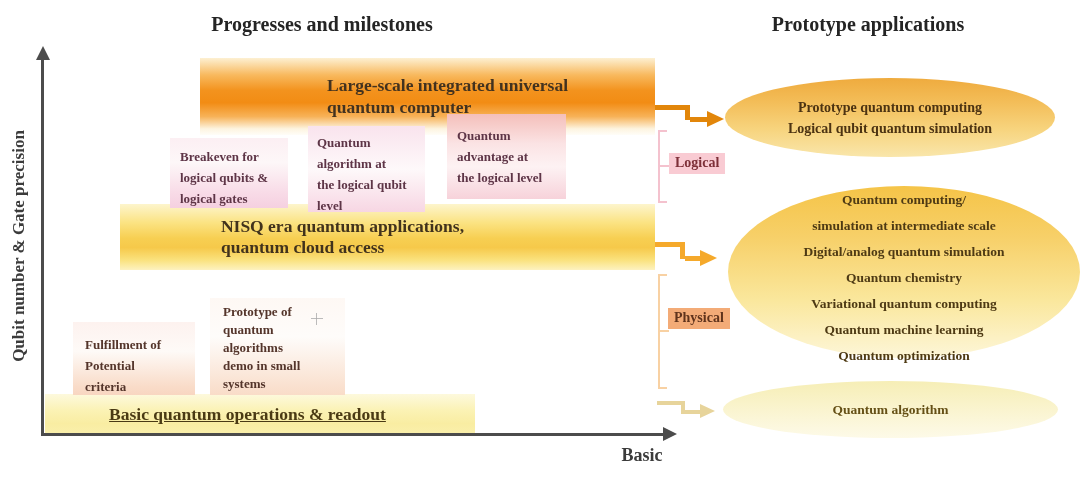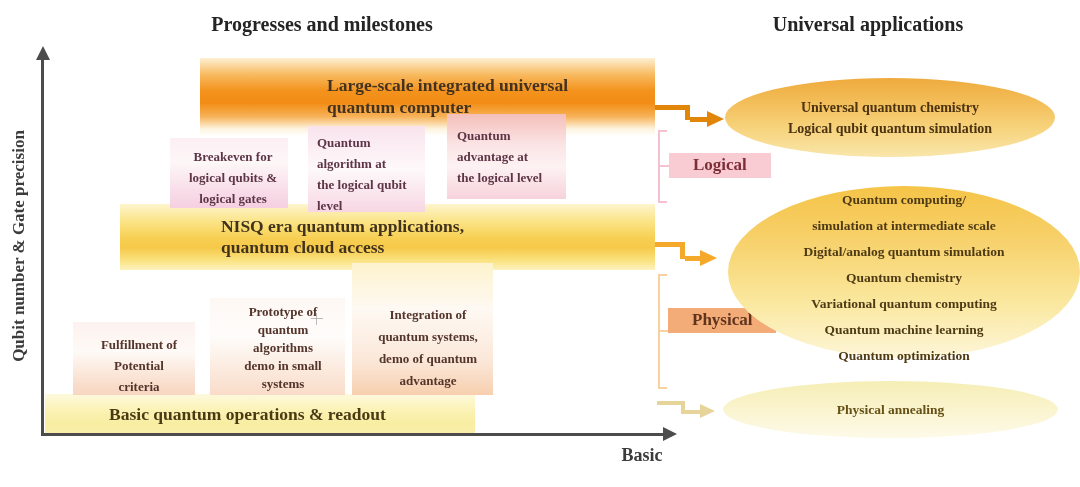--- a/index.html
+++ b/index.html
@@ -23,22 +23,22 @@
   
   .era-bar{display:flex;align-items:center;justify-content:center;
            font-weight:bold;font-size:17.5px;line-height:21.5px;}
   .bar-large{background:linear-gradient(180deg,#fdf0d2 0%,#f8b95e 22%,#f3931e 42%,#f28c14 58%,#f7b258 76%,#fdf4e0 92%,#fffdf8 100%);color:#42321f;}
   .bar-nisq{background:linear-gradient(180deg,#fdf5cd 0%,#fbe383 28%,#f7cf52 52%,#f6c94a 66%,#fae27e 85%,#fdf2c0 100%);color:#41321c;}
   .bar-basic{background:linear-gradient(180deg,#fdf9dd 0%,#fbf2b4 40%,#f9eda2 70%,#faf0ad 100%);color:#4a3a14;}
 
   
   .ms-box{font-weight:bold;font-size:13px;line-height:21px;box-sizing:border-box;}
   .ms-logical{color:#5e3547;}
-  .ms-physical{color:#54352b;text-align:center;}
-  .lb1{background:linear-gradient(180deg,#fceff3 0%,#fdf7f8 35%,#f8dbe7 78%,#f5d0e0 100%);text-align:center;}
+  .ms-physical{color:#54352b;}
+  .lb1{background:linear-gradient(180deg,#fceff3 0%,#fdf7f8 35%,#f8dbe7 78%,#f5d0e0 100%);}
   .lb2{background:linear-gradient(180deg,#f9e3ed 0%,#fef9fa 50%,#f7d6e3 100%);}
   .lb3{background:linear-gradient(180deg,#f4bfba 0%,#fbe3e4 35%,#fdf2f3 62%,#f7d2da 100%);}
   .pb1{background:linear-gradient(180deg,#fdf2ef 0%,#fefaf7 40%,#f9dcc9 88%,#f8d6c1 100%);}
   .pb2{background:linear-gradient(180deg,#fef8f4 0%,#fefcfa 40%,#f9dcc8 100%);line-height:18px;}
   .pb3{background:linear-gradient(180deg,#fdf3cd 0%,#fef9f3 35%,#fbe7d8 75%,#f7cfae 100%);line-height:22px;}
 
   
   .seg{position:absolute;}
   .a1{background:#e2860a;}
   .a2{background:#f5a92b;}
@@ -46,21 +46,21 @@
   .head1{border-top:8px solid transparent;border-bottom:8px solid transparent;border-left:17px solid #e2860a;}
   .head2{border-top:8px solid transparent;border-bottom:8px solid transparent;border-left:17px solid #f5a92b;}
   .head3{border-top:7px solid transparent;border-bottom:7px solid transparent;border-left:15px solid #e7d49b;}
 
   
   .bracket{box-sizing:border-box;}
   .bracket-logical{border-left:2px solid #f4c2ce;border-top:2px solid #f4c2ce;border-bottom:2px solid #f4c2ce;}
   .bracket-physical{border-left:2px solid #f8d1a3;border-top:2px solid #f8d1a3;border-bottom:2px solid #f8d1a3;}
   .tick-logical{background:#f4c2ce;}
   .tick-physical{background:#f8d1a3;}
-  .level-label{font-weight:bold;font-size:17px;padding:2px 24px 3px;}
+  .level-label{font-weight:bold;font-size:14px;padding:2px 6px 3px;}
   .label-logical{background:#f9cbd3;color:#7d2f38;}
   .label-physical{background:#f3ab77;color:#5f331c;}
 
   
   .ellipse{border-radius:50%;display:flex;align-items:center;justify-content:center;
            text-align:center;font-weight:bold;}
   .e1{background:linear-gradient(180deg,#efab3e 0%,#f3bd58 30%,#f7d47e 65%,#f9e6ab 100%);
       font-size:14px;line-height:21px;color:#4c3312;}
   .e2{background:linear-gradient(180deg,#f5c448 0%,#f7d069 30%,#fae79c 66%,#fdf6d8 100%);
       font-size:13.5px;line-height:26px;color:#4e3a14;padding-top:12px;box-sizing:border-box;}
@@ -74,21 +74,21 @@
 <body>
 
 <div class="canvas">
 
   <div class="abs era-bar bar-large preline" style="left:200px;top:58px;width:455px;height:77px;padding-left:40px;box-sizing:border-box;">Large-scale integrated universal
 quantum computer</div>
 
   <div class="abs era-bar bar-nisq preline" style="left:120px;top:204px;width:535px;height:66px;padding-right:90px;box-sizing:border-box;">NISQ era quantum applications,
 quantum cloud access</div>
 
-  <div class="abs era-bar bar-basic preline" style="left:45px;top:394px;width:430px;height:42px;padding-right:25px;box-sizing:border-box;">Basic quantum operations &amp; readout</div>
+  <div class="abs era-bar bar-basic preline" style="left:45px;top:394px;width:430px;height:42px;padding-right:25px;box-sizing:border-box;text-decoration:underline;">Basic quantum operations &amp; readout</div>
 
   <div class="abs ms-box ms-logical lb1 preline" style="left:170px;top:138px;width:118px;height:70px;padding:8px 2px 0 10px;">Breakeven for
 logical qubits &amp;
 logical gates</div>
 
   <div class="abs ms-box ms-logical lb2 preline" style="left:308px;top:126px;width:117px;height:86px;padding:6px 2px 0 9px;">Quantum
 algorithm at
 the logical qubit
 level</div>
 
@@ -99,36 +99,32 @@
   <div class="abs ms-box ms-physical pb1 preline" style="left:73px;top:322px;width:122px;height:73px;padding:12px 2px 0 12px;">Fulfillment of
 Potential
 criteria</div>
 
   <div class="abs ms-box ms-physical pb2 preline" style="left:210px;top:298px;width:135px;height:97px;padding:5px 2px 0 13px;">Prototype of
 quantum
 algorithms
 demo in small
 systems</div>
 
-  <div class="abs ms-box ms-physical pb3 preline" style="left:352px;top:263px;width:141px;height:132px;padding:41px 2px 0 13px;">Integration of
-quantum systems,
-demo of quantum
-advantage</div>
 
   <div class="abs axis-line" style="left:41px;top:58px;width:3px;height:377px;"></div>
   <div class="abs tri y-head" style="left:36px;top:46px;"></div>
   <div class="abs axis-line" style="left:41px;top:433px;width:624px;height:3px;"></div>
   <div class="abs tri x-head" style="left:663px;top:427px;"></div>
 
   <div class="abs axis-label" style="left:19px;top:246px;transform:translate(-50%,-50%) rotate(-90deg);white-space:nowrap;font-size:17px;">Qubit number &amp; Gate precision</div>
 
   <div class="abs axis-label" style="left:612px;top:445px;width:60px;text-align:center;font-size:18px;">Basic</div>
 
   <div class="abs main-title" style="left:192px;top:13px;">Progresses and milestones</div>
-  <div class="abs main-title" style="left:738px;top:13px;">Universal applications</div>
+  <div class="abs main-title" style="left:738px;top:13px;">Prototype applications</div>
 
   <div class="seg a1" style="left:655px;top:105px;width:35px;height:5px;"></div>
   <div class="seg a1" style="left:685px;top:105px;width:5px;height:15px;"></div>
   <div class="seg a1" style="left:690px;top:117px;width:17px;height:5px;"></div>
   <div class="seg tri head1" style="left:707px;top:111px;"></div>
 
   <div class="seg a2" style="left:655px;top:242px;width:30px;height:5px;"></div>
   <div class="seg a2" style="left:680px;top:242px;width:5px;height:17px;"></div>
   <div class="seg a2" style="left:685px;top:256px;width:15px;height:5px;"></div>
   <div class="seg tri head2" style="left:700px;top:250px;"></div>
@@ -139,29 +135,29 @@
   <div class="seg tri head3" style="left:700px;top:404px;"></div>
 
   <div class="abs bracket bracket-logical" style="left:658px;top:130px;width:9px;height:73px;"></div>
   <div class="abs tick-logical" style="left:660px;top:165px;width:9px;height:2px;"></div>
   <div class="abs level-label label-logical" style="left:669px;top:153px;">Logical</div>
 
   <div class="abs bracket bracket-physical" style="left:658px;top:274px;width:9px;height:115px;"></div>
   <div class="abs tick-physical" style="left:660px;top:330px;width:9px;height:2px;"></div>
   <div class="abs level-label label-physical" style="left:668px;top:308px;">Physical</div>
 
-  <div class="abs ellipse e1 preline" style="left:725px;top:78px;width:330px;height:79px;">Universal quantum chemistry
+  <div class="abs ellipse e1 preline" style="left:725px;top:78px;width:330px;height:79px;">Prototype quantum computing
 Logical qubit quantum simulation</div>
 
   <div class="abs ellipse e2 preline" style="left:728px;top:186px;width:352px;height:172px;">Quantum computing/
 simulation at intermediate scale
 Digital/analog quantum simulation
 Quantum chemistry
 Variational quantum computing
 Quantum machine learning
 Quantum optimization</div>
 
-  <div class="abs ellipse e3 preline" style="left:723px;top:381px;width:335px;height:57px;">Physical annealing</div>
+  <div class="abs ellipse e3 preline" style="left:723px;top:381px;width:335px;height:57px;">Quantum algorithm</div>
 
   <div class="abs cursor-line" style="left:311px;top:318px;width:12px;height:1px;"></div>
   <div class="abs cursor-line" style="left:316px;top:313px;width:1px;height:12px;"></div>
 
 </div>
 
 </body></html>

